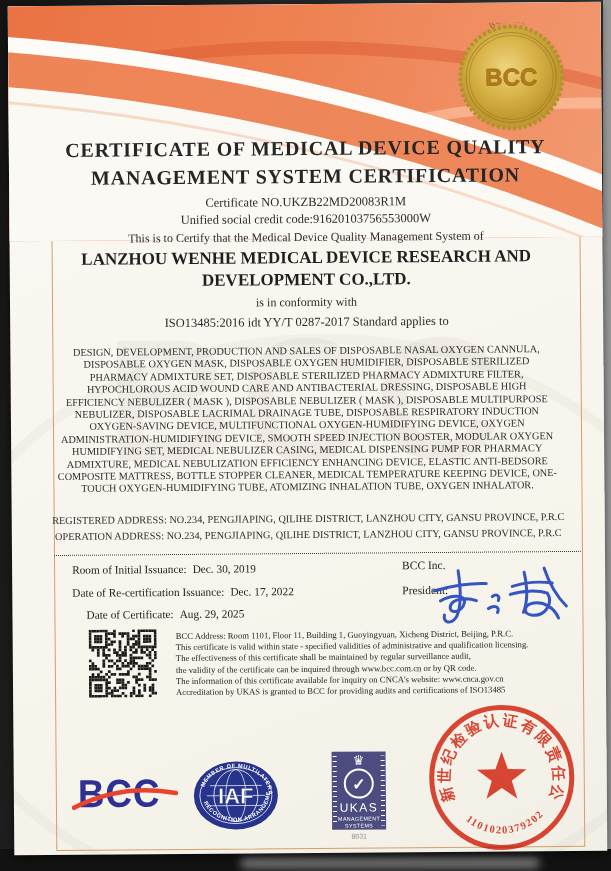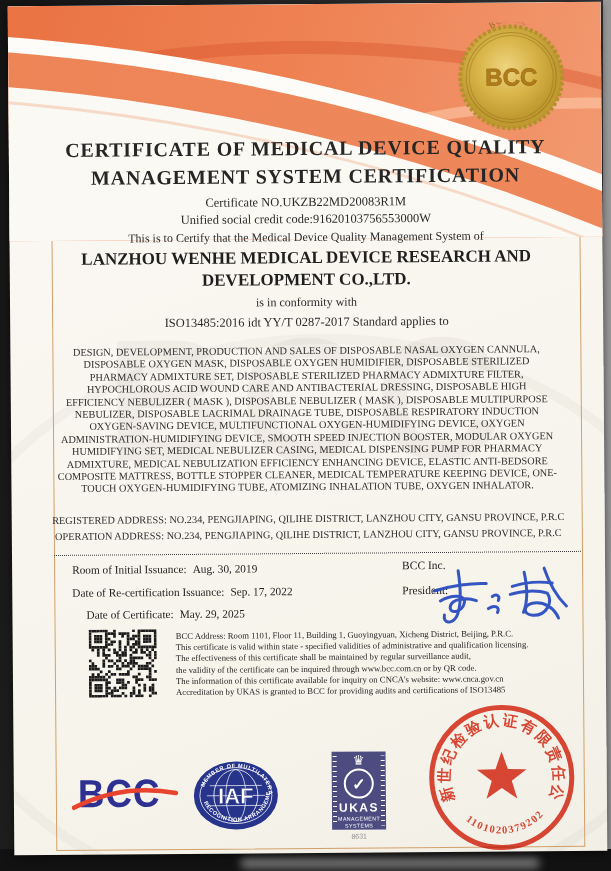--- a/index.html
+++ b/index.html
@@ -56,21 +56,21 @@
   .bcc-logo svg{position:absolute;left:-6px;top:0;}
   .iaf-logo{position:absolute;left:179px;top:755px;z-index:3;}
   .ukas{position:absolute;left:318px;top:748px;width:54px;height:78px;background:#4c4c80;z-index:3;
         display:flex;flex-direction:column;align-items:center;color:#fff;font-family:"Liberation Sans",sans-serif;}
   .ukas .tick{position:absolute;top:4px;bottom:4px;width:4px;
         background:repeating-linear-gradient(180deg,#fff 0 1px,transparent 1px 5px);}
   .ukas .tick.l{left:1px;} .ukas .tick.r{right:1px;}
   .ukas .crown{font-size:13px;line-height:14px;margin-top:2px;}
   .ukas .circ{width:26px;height:26px;border:2.5px solid #fff;border-radius:50%;display:flex;align-items:center;justify-content:center;
               font-size:16px;font-weight:bold;margin:1px 0 2px;}
-  .ukas .nm{font-size:12px;font-weight:bold;letter-spacing:1.5px;}
+  .ukas .nm{font-size:12px;font-weight:normal;letter-spacing:1.5px;}
   .ukas .s1{font-size:5.3px;letter-spacing:0.4px;margin-top:1px;}
   .ukas-num{position:absolute;left:318px;top:829px;width:54px;text-align:center;font-size:7px;color:#8d8d8d;z-index:3;
             font-family:"Liberation Sans",sans-serif;}
   .red-seal{position:absolute;left:413px;top:700px;z-index:5;mix-blend-mode:multiply;opacity:0.93;}
 </style>
 </head>
 <body>
 
 <div class="bg-right-strip"></div>
 <div class="bg-bottom"></div>
@@ -125,27 +125,27 @@
   <div class="tcenter standard">ISO13485:2016 idt YY/T 0287-2017 Standard applies to</div>
   <div class="scope">DESIGN, DEVELOPMENT, PRODUCTION AND SALES OF DISPOSABLE NASAL OXYGEN CANNULA, DISPOSABLE OXYGEN MASK, DISPOSABLE OXYGEN HUMIDIFIER, DISPOSABLE STERILIZED PHARMACY ADMIXTURE SET, DISPOSABLE STERILIZED PHARMACY ADMIXTURE FILTER, HYPOCHLOROUS ACID WOUND CARE AND ANTIBACTERIAL DRESSING, DISPOSABLE HIGH EFFICIENCY NEBULIZER ( MASK ), DISPOSABLE NEBULIZER ( MASK ), DISPOSABLE MULTIPURPOSE NEBULIZER, DISPOSABLE LACRIMAL DRAINAGE TUBE, DISPOSABLE RESPIRATORY INDUCTION OXYGEN-SAVING DEVICE, MULTIFUNCTIONAL OXYGEN-HUMIDIFYING DEVICE, OXYGEN ADMINISTRATION-HUMIDIFYING DEVICE, SMOOTH SPEED INJECTION BOOSTER, MODULAR OXYGEN HUMIDIFYING SET, MEDICAL NEBULIZER CASING, MEDICAL DISPENSING PUMP FOR PHARMACY ADMIXTURE, MEDICAL NEBULIZATION EFFICIENCY ENHANCING DEVICE, ELASTIC ANTI-BEDSORE COMPOSITE MATTRESS, BOTTLE STOPPER CLEANER, MEDICAL TEMPERATURE KEEPING DEVICE, ONE-TOUCH OXYGEN-HUMIDIFYING TUBE, ATOMIZING INHALATION TUBE, OXYGEN INHALATOR.</div>
   <div class="tcenter addr">
     <div>REGISTERED ADDRESS: NO.234, PENGJIAPING, QILIHE DISTRICT, LANZHOU CITY, GANSU PROVINCE, P.R.C</div>
     <div>OPERATION ADDRESS: NO.234, PENGJIAPING, QILIHE DISTRICT, LANZHOU CITY, GANSU PROVINCE, P.R.C</div>
   </div>
   <div class="dotline"></div>
 
   <div class="dates">
     <div class="row">
-      <span class="lbl">Room of Initial Issuance:</span><span>Aug. 30, 2019</span>
+      <span class="lbl">Room of Initial Issuance:</span><span>Dec. 30, 2019</span>
     </div>
     <div class="row">
-      <span class="lbl">Date of Re-certification Issuance:</span><span>Sep. 17, 2022</span>
+      <span class="lbl">Date of Re-certification Issuance:</span><span>Dec. 17, 2022</span>
     </div>
     <div class="row r3">
-      <span class="lbl">Date of Certificate:</span><span>May. 29, 2025</span>
+      <span class="lbl">Date of Certificate:</span><span>Aug. 29, 2025</span>
     </div>
   </div>
 
   <div class="issuer">
     <div>BCC Inc.</div>
     <div>President:</div>
   </div>
 
   <svg class="signature" width="165" height="78" viewBox="0 0 165 78">
     <g fill="none" stroke="#2b4dc0" stroke-width="3" stroke-linecap="round" opacity="0.95">

